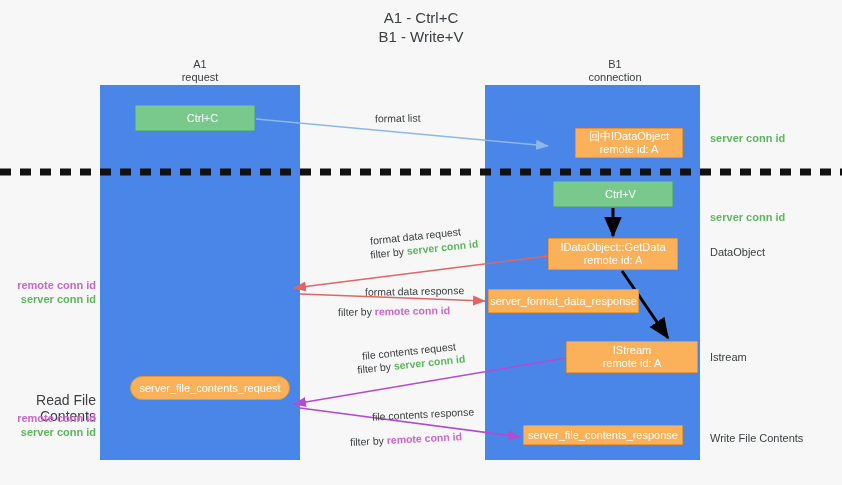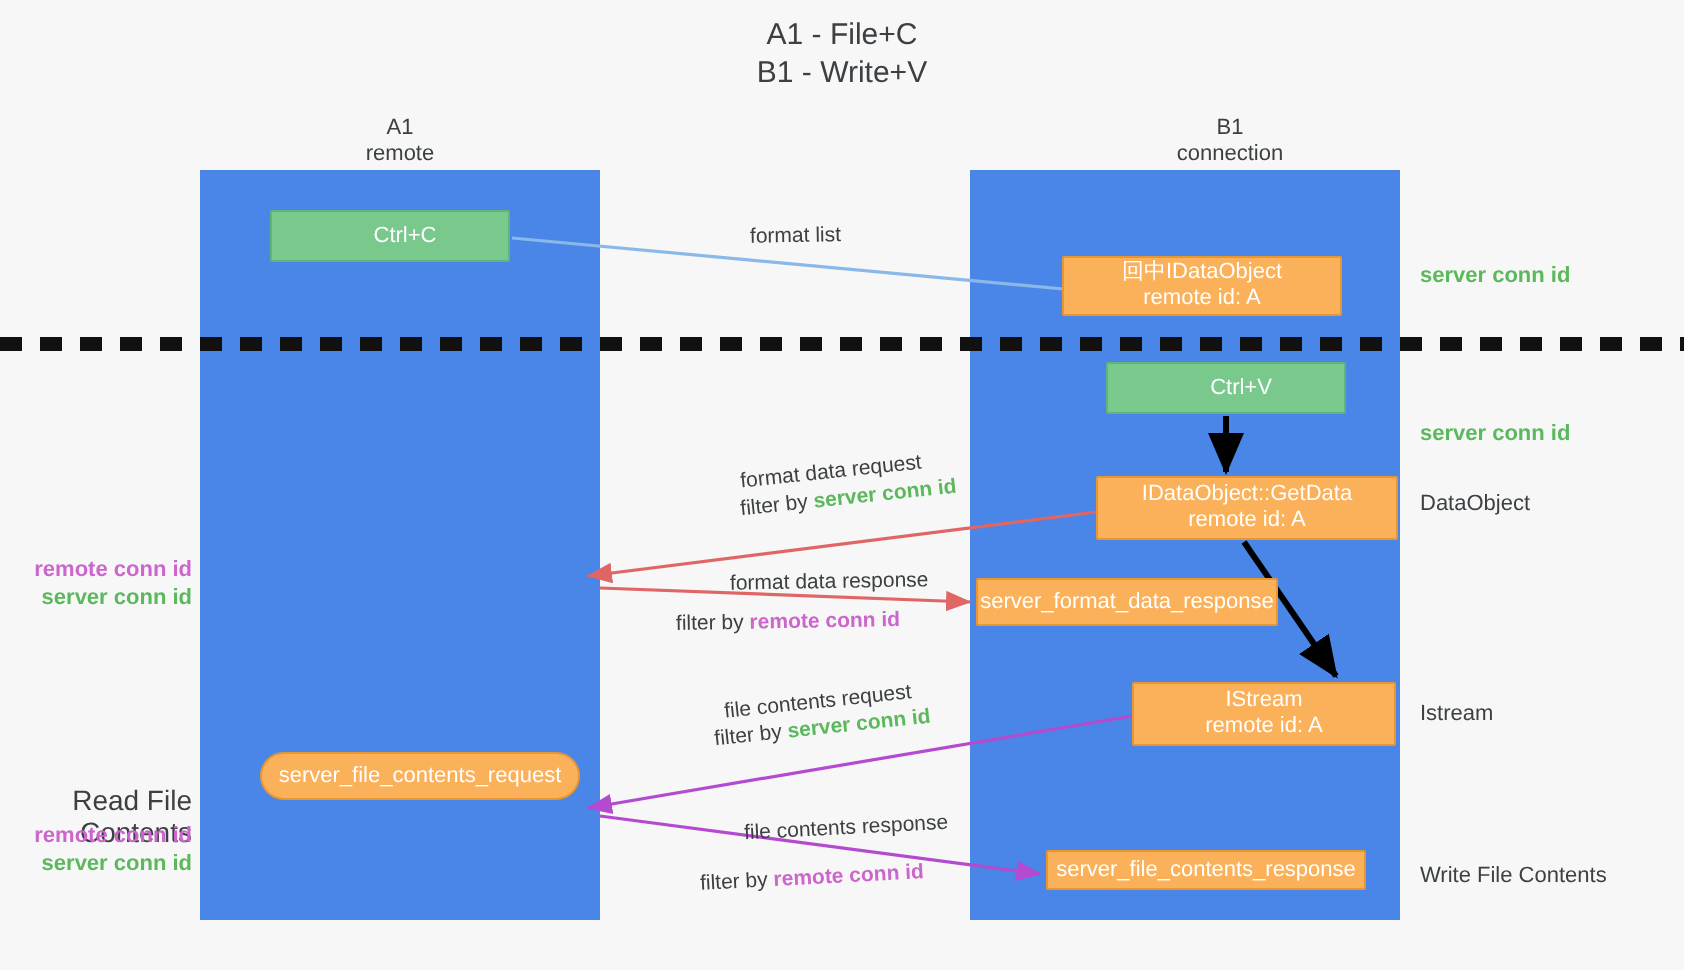--- a/index.html
+++ b/index.html
@@ -43,23 +43,23 @@
     text-align:center;
     color:#ffffff;
     font-size:11px;line-height:13px;
     border-radius:1px;
   }
   .box .l2{display:block;}
   .green{background:#79c98d;border:1px solid #5fb47a;color:#ffffff;padding-left:15px;}
   .orange{background:#fbb05a;border:1px solid #e8962f;color:#ffffff;}
 
   #box-ctrlc{left:135px;top:105px;width:120px;height:26px;}
-  #box-idataobject{left:531px;top:128px;width:140px;height:30px;}
+  #box-idataobject{left:575px;top:128px;width:108px;height:30px;}
   #box-ctrlv{left:553px;top:181px;width:120px;height:26px;}
-  #box-getdata{left:548px;top:238px;width:151px;height:32px;}
+  #box-getdata{left:548px;top:238px;width:130px;height:32px;}
   #box-sfdreq{left:130px;top:276px;width:160px;height:24px;}
   #box-sfdresp{left:488px;top:289px;width:151px;height:24px;}
   #box-istream{left:566px;top:341px;width:132px;height:32px;}
   #box-sfcreq{left:130px;top:376px;width:160px;height:24px;border-radius:12px;}
   #box-sfcresp{left:523px;top:425px;width:160px;height:20px;}
 
   
   .side-label{font-size:11px;line-height:14px;color:#3c4043;}
   .green-txt{color:#5cb85c;font-weight:bold;}
   .magenta-txt{color:#cc66cc;font-weight:bold;}
@@ -97,27 +97,27 @@
 
   
   #wires{position:absolute;left:0;top:0;width:842px;height:485px;pointer-events:none;}
 </style>
 </head>
 <body>
 
 <div id="stage">
 
   <div class="abs" id="title">
-    <div>A1 - File+C</div>
+    <div>A1 - Ctrl+C</div>
     <div>B1 - Write+V</div>
   </div>
 
   <div class="abs col-head" id="head-a1">
     <span class="head-title">A1</span>
-    <span class="head-sub">remote</span>
+    <span class="head-sub">request</span>
   </div>
   <div class="abs col-head" id="head-b1">
     <span class="head-title">B1</span>
     <span class="head-sub">connection</span>
   </div>
 
   <div class="abs lane" id="lane-a1"></div>
   <div class="abs lane" id="lane-b1"></div>
 
   <svg id="wires" viewBox="0 0 842 485">

